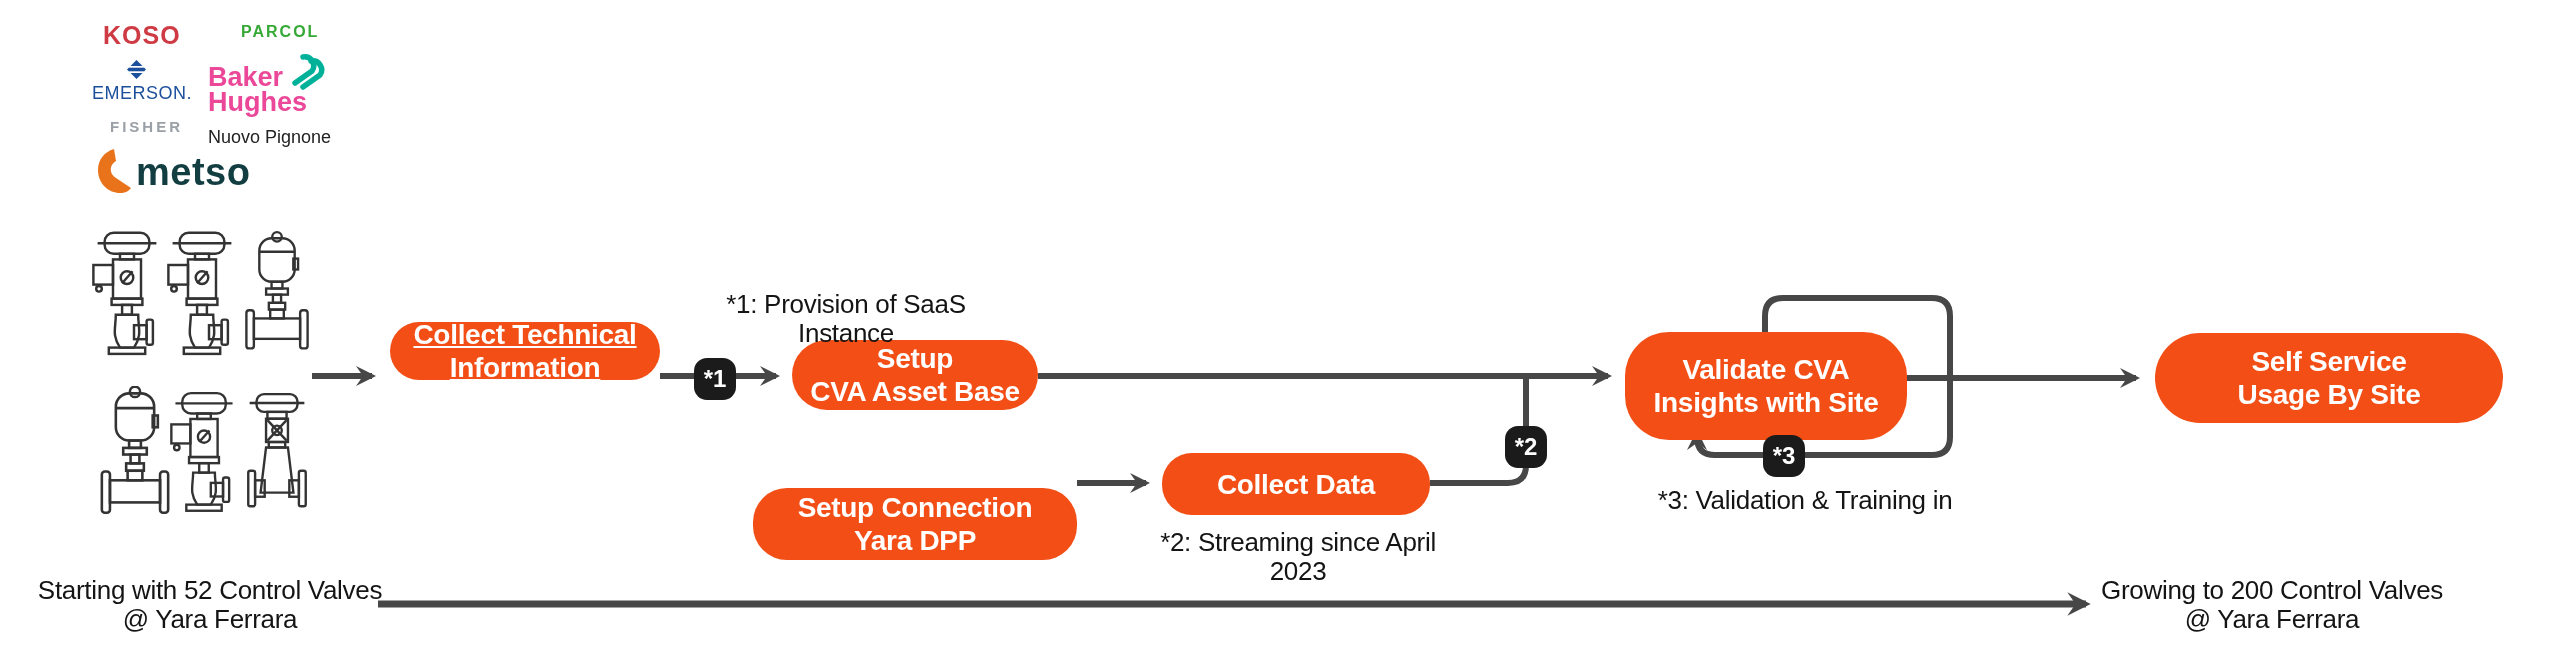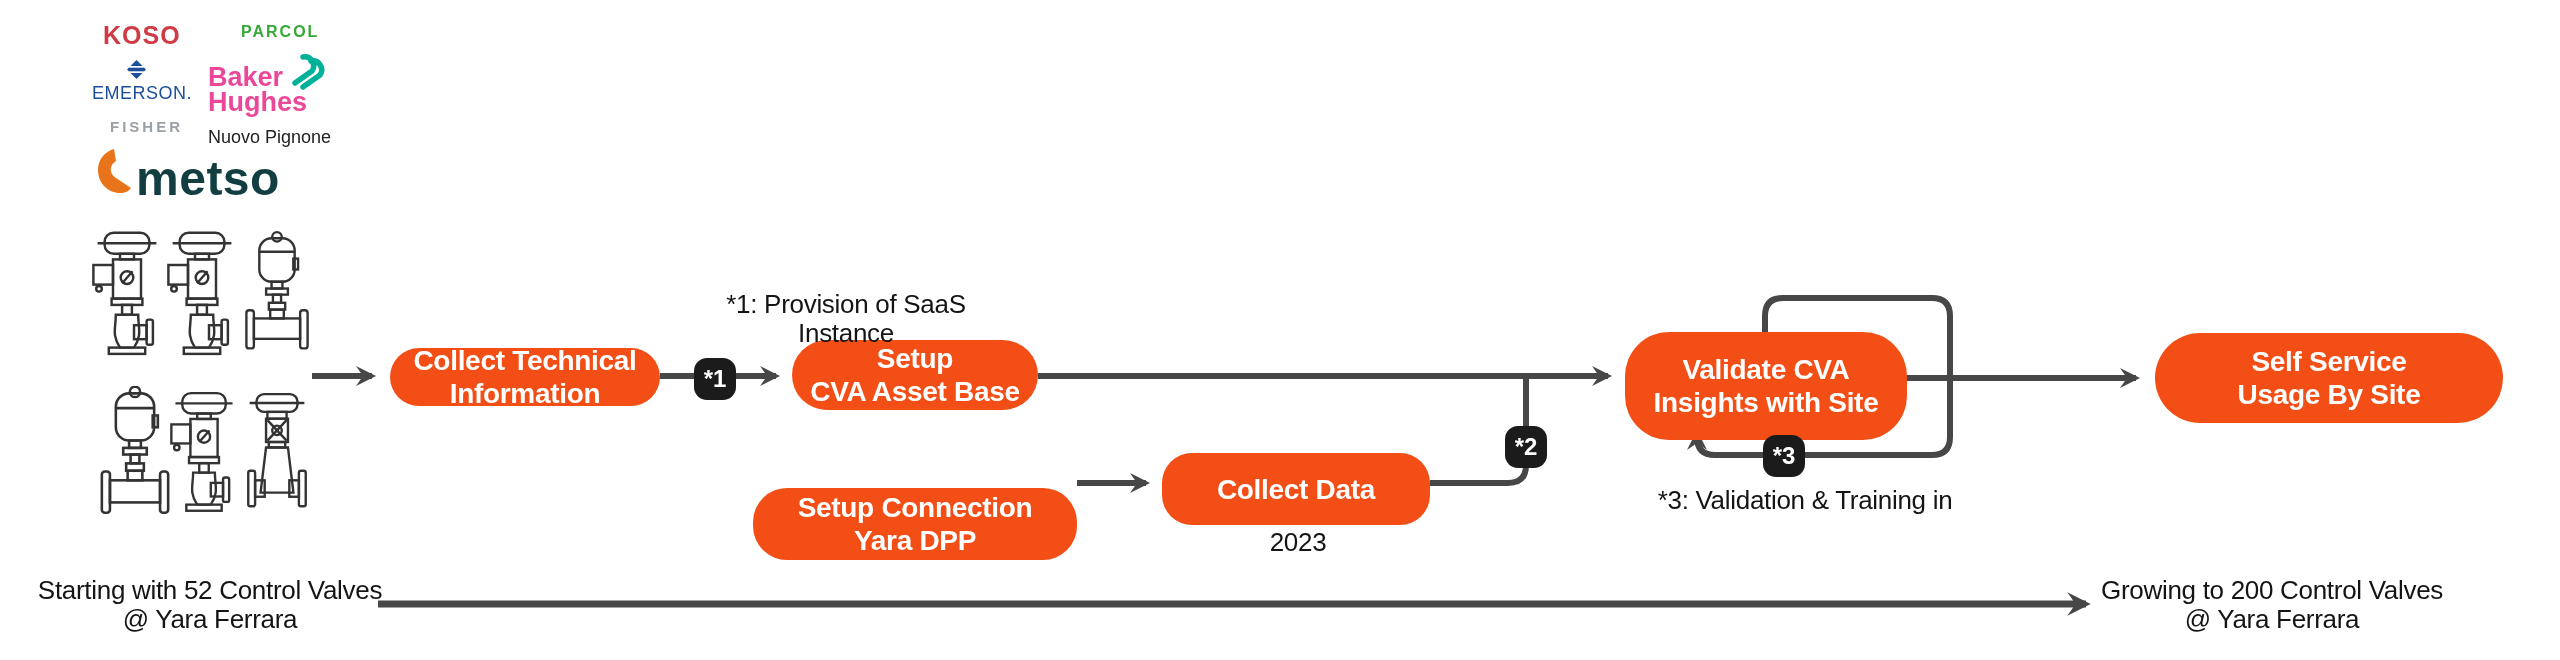--- a/index.html
+++ b/index.html
@@ -5,24 +5,24 @@
   html,body{margin:0;padding:0;background:#fff;}
   .canvas{position:relative;width:2560px;height:660px;background:#fff;overflow:hidden;
           font-family:"Liberation Sans","DejaVu Sans",sans-serif;}
   svg.layer{position:absolute;left:0;top:0;width:2560px;height:660px;}
 
   
   .pill{position:absolute;background:var(--accent-orange,#F24E16);color:#fff;font-weight:bold;
         display:flex;flex-direction:column;justify-content:center;align-items:center;
         text-align:center;font-size:28px;line-height:33px;letter-spacing:-0.3px;}
   .pill .ln{display:block;}
-  #p-collect-tech{left:390px;top:348px;width:270px;height:58px;border-radius:38px;}
+  #p-collect-tech{left:390px;top:322px;width:270px;height:58px;border-radius:38px;text-decoration:underline;}
   #p-setup-cva{left:792px;top:340px;width:246px;height:70px;border-radius:35px;}
   #p-setup-conn{left:753px;top:448px;width:324px;height:72px;border-radius:34px;margin-top:40px;}
-  #p-collect-data{left:1162px;top:453px;width:268px;height:72px;border-radius:30px;}
+  #p-collect-data{left:1162px;top:453px;width:268px;height:62px;border-radius:30px;}
   #p-validate{left:1625px;top:332px;width:282px;height:108px;border-radius:44px;}
   #p-self-service{left:2155px;top:333px;width:348px;height:90px;border-radius:45px;}
 
   
   .badge{position:absolute;width:42px;height:42px;background:var(--badge-black,#1B1B1B);
          color:#fff;font-weight:bold;font-size:24px;border-radius:13px;
          display:flex;align-items:center;justify-content:center;}
   #b1{left:694px;top:358px;}
   #b2{left:1505px;top:426px;}
   #b3{left:1763px;top:435px;}
@@ -39,21 +39,21 @@
 
   
   .logo{position:absolute;white-space:nowrap;}
   #l-koso{left:103px;top:21px;font-size:25px;font-weight:800;color:#CF3B44;letter-spacing:1px;}
   #l-parcol{left:197px;top:23px;font-size:16px;font-weight:800;color:#35A936;letter-spacing:2px;margin-left:44px;}
   #l-emerson{left:92px;top:83px;font-size:18px;font-weight:400;color:#1B4F9C;letter-spacing:0.5px;}
   #l-baker{left:208px;top:65px;font-size:27px;font-weight:800;color:#ec4899;line-height:25px;text-align:left;}
   #l-baker .ln{display:block;}
   #l-fisher{left:110px;top:118px;font-size:15px;font-weight:700;color:#9AA0A6;letter-spacing:3px;}
   #l-nuovo{left:208px;top:127px;font-size:18px;color:#222;}
-  #l-metso{left:136px;top:151px;font-size:48px;font-weight:800;color:#123E42;letter-spacing:0.5px;}
+  #l-metso{left:136px;top:151px;font-size:38px;font-weight:800;color:#123E42;letter-spacing:0.5px;}
   .logo-icon{position:absolute;}
   #i-emerson{left:127px;top:60px;}
   #i-bh{left:287px;top:54px;}
   #i-metso{left:96px;top:147px;}
 </style>
 </head>
 <body>
 
 <div class="canvas">
 
@@ -193,20 +193,21 @@
   </div>
 
   <div class="badge" id="b1">*1</div>
   <div class="badge" id="b2">*2</div>
   <div class="badge" id="b3">*3</div>
 
   <div class="note" id="n1">
     <span class="ln">*1: Provision of SaaS Instance</span>
   </div>
   <div class="note" id="n2">
+    <span class="ln">*2: Streaming since April</span>
     <span class="ln">2023</span>
   </div>
   <div class="note" id="n3">
     <span class="ln">*3: Validation &amp; Training in</span>
   </div>
 
   <div class="tl-text" id="t-left">
     <span class="ln">Starting with 52 Control Valves</span>
     <span class="ln">@ Yara Ferrara</span>
   </div>

